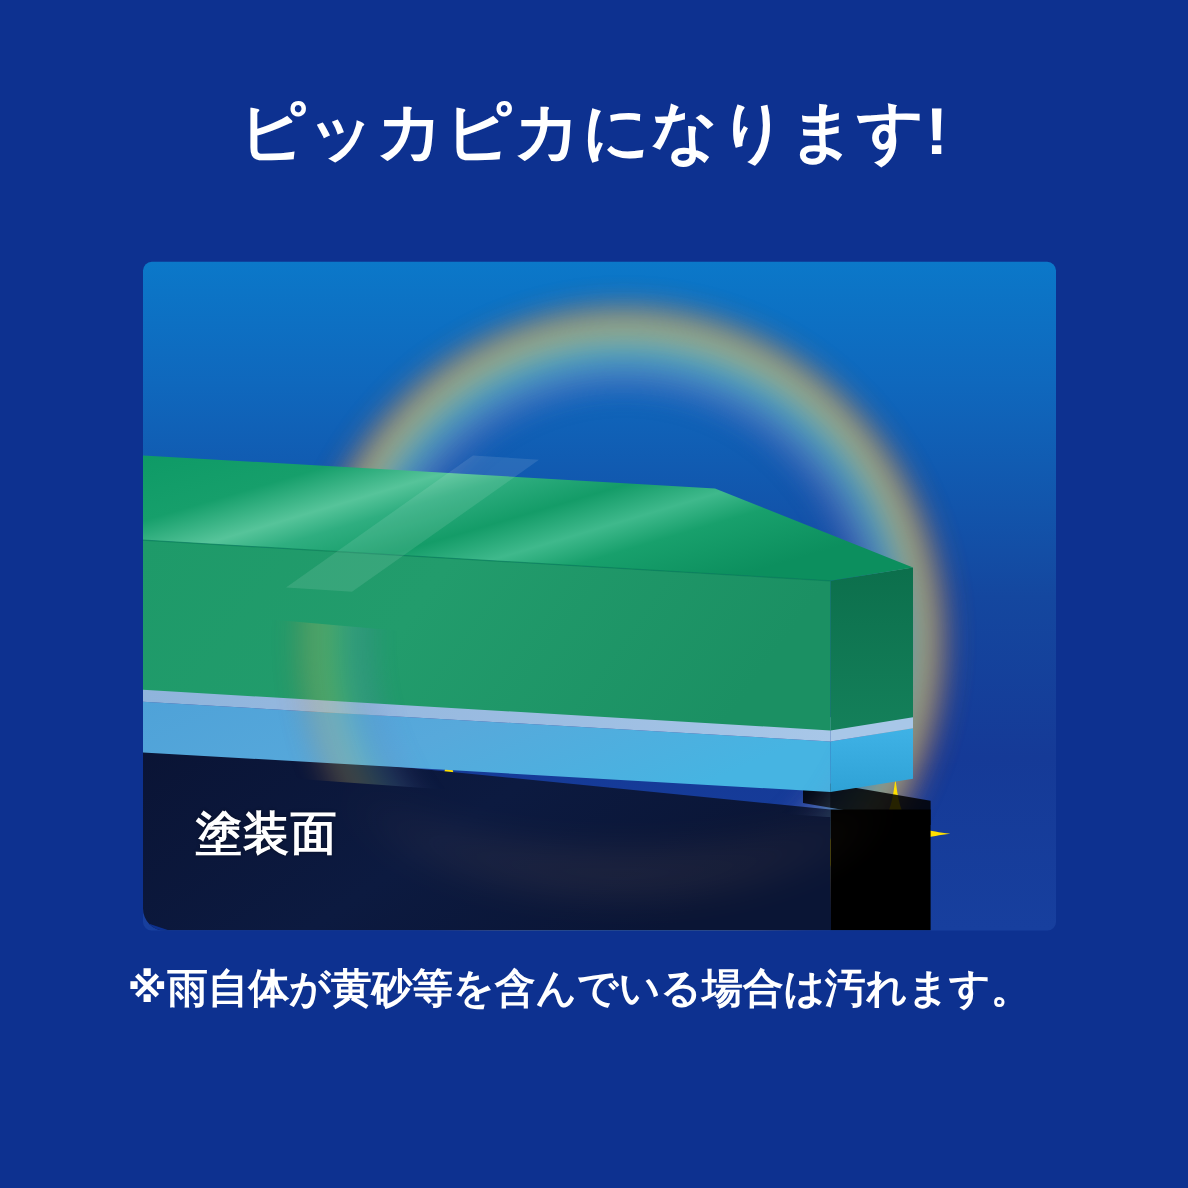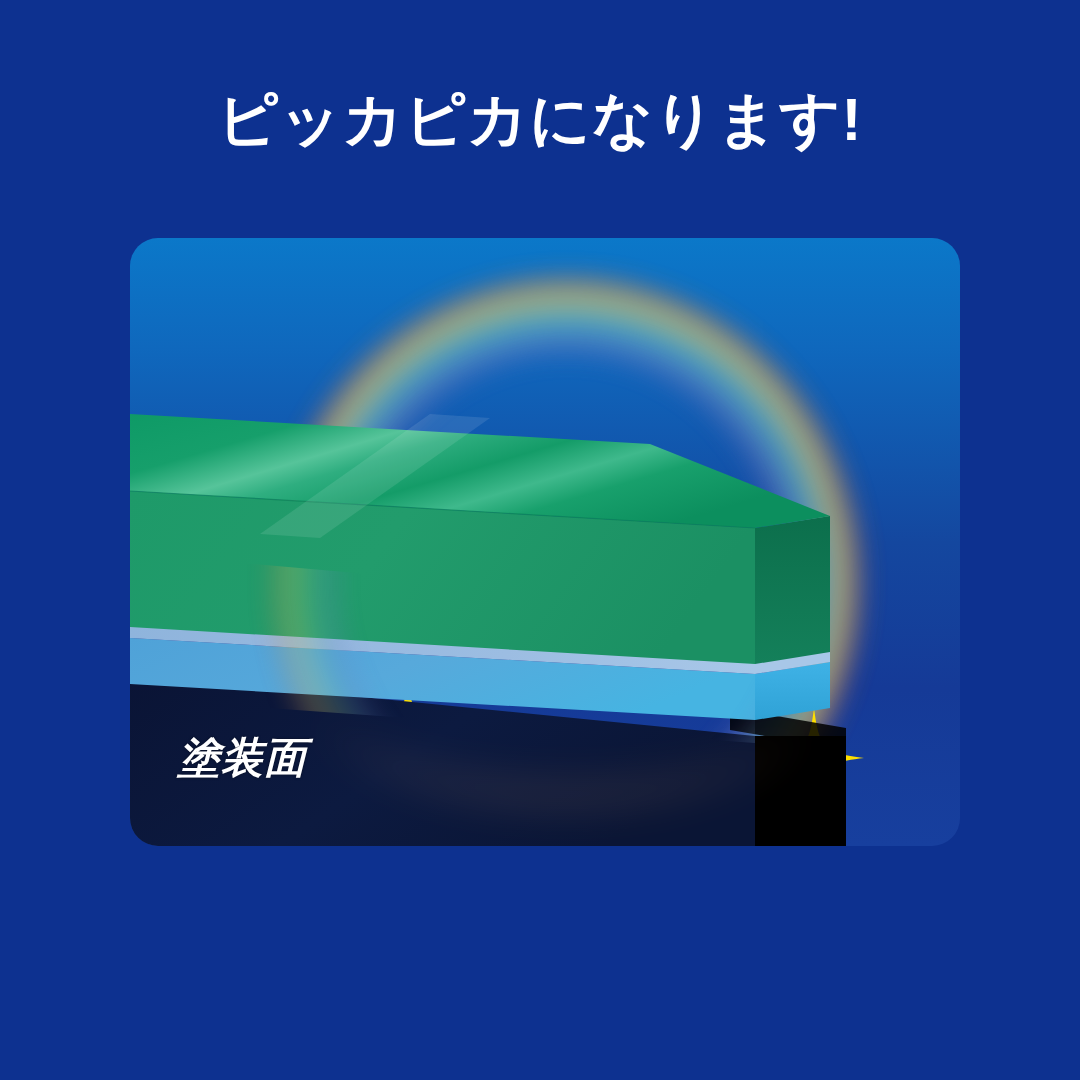--- a/index.html
+++ b/index.html
@@ -37,29 +37,28 @@
     white-space: nowrap;
   }
 
   
   #panel {
     position: absolute;
     left: 130px;
     top: 238px;
     width: 830px;
     height: 608px;
-    border-radius: 28px;
+    border-radius: 8px;
     overflow: hidden;
     background: linear-gradient(180deg,
                 #0b78c9 0%,
                 #0f68bd 18%,
                 #14479f 50%,
                 #153a97 74%,
                 #173f9e 100%);
-    font-style: italic;
   }
 
   #panel-svg {
     position: absolute;
     left: 0;
     top: 0;
     width: 830px;
     height: 608px;
     display: block;
   }
@@ -245,15 +244,16 @@
 
         <path d="M 300,176 L 360,180 L 190,300 L 130,296 Z" fill="#ffffff" opacity="0.10"></path>
 
       </g>
     </svg>
 
     <div id="surface-label">塗装面</div>
   </div>
 
   <div id="footnote">
+    <span class="ln1">※雨自体が黄砂等を含んでいる場合は汚れます。</span>
   </div>
 
 </div>
 
 </body></html>

